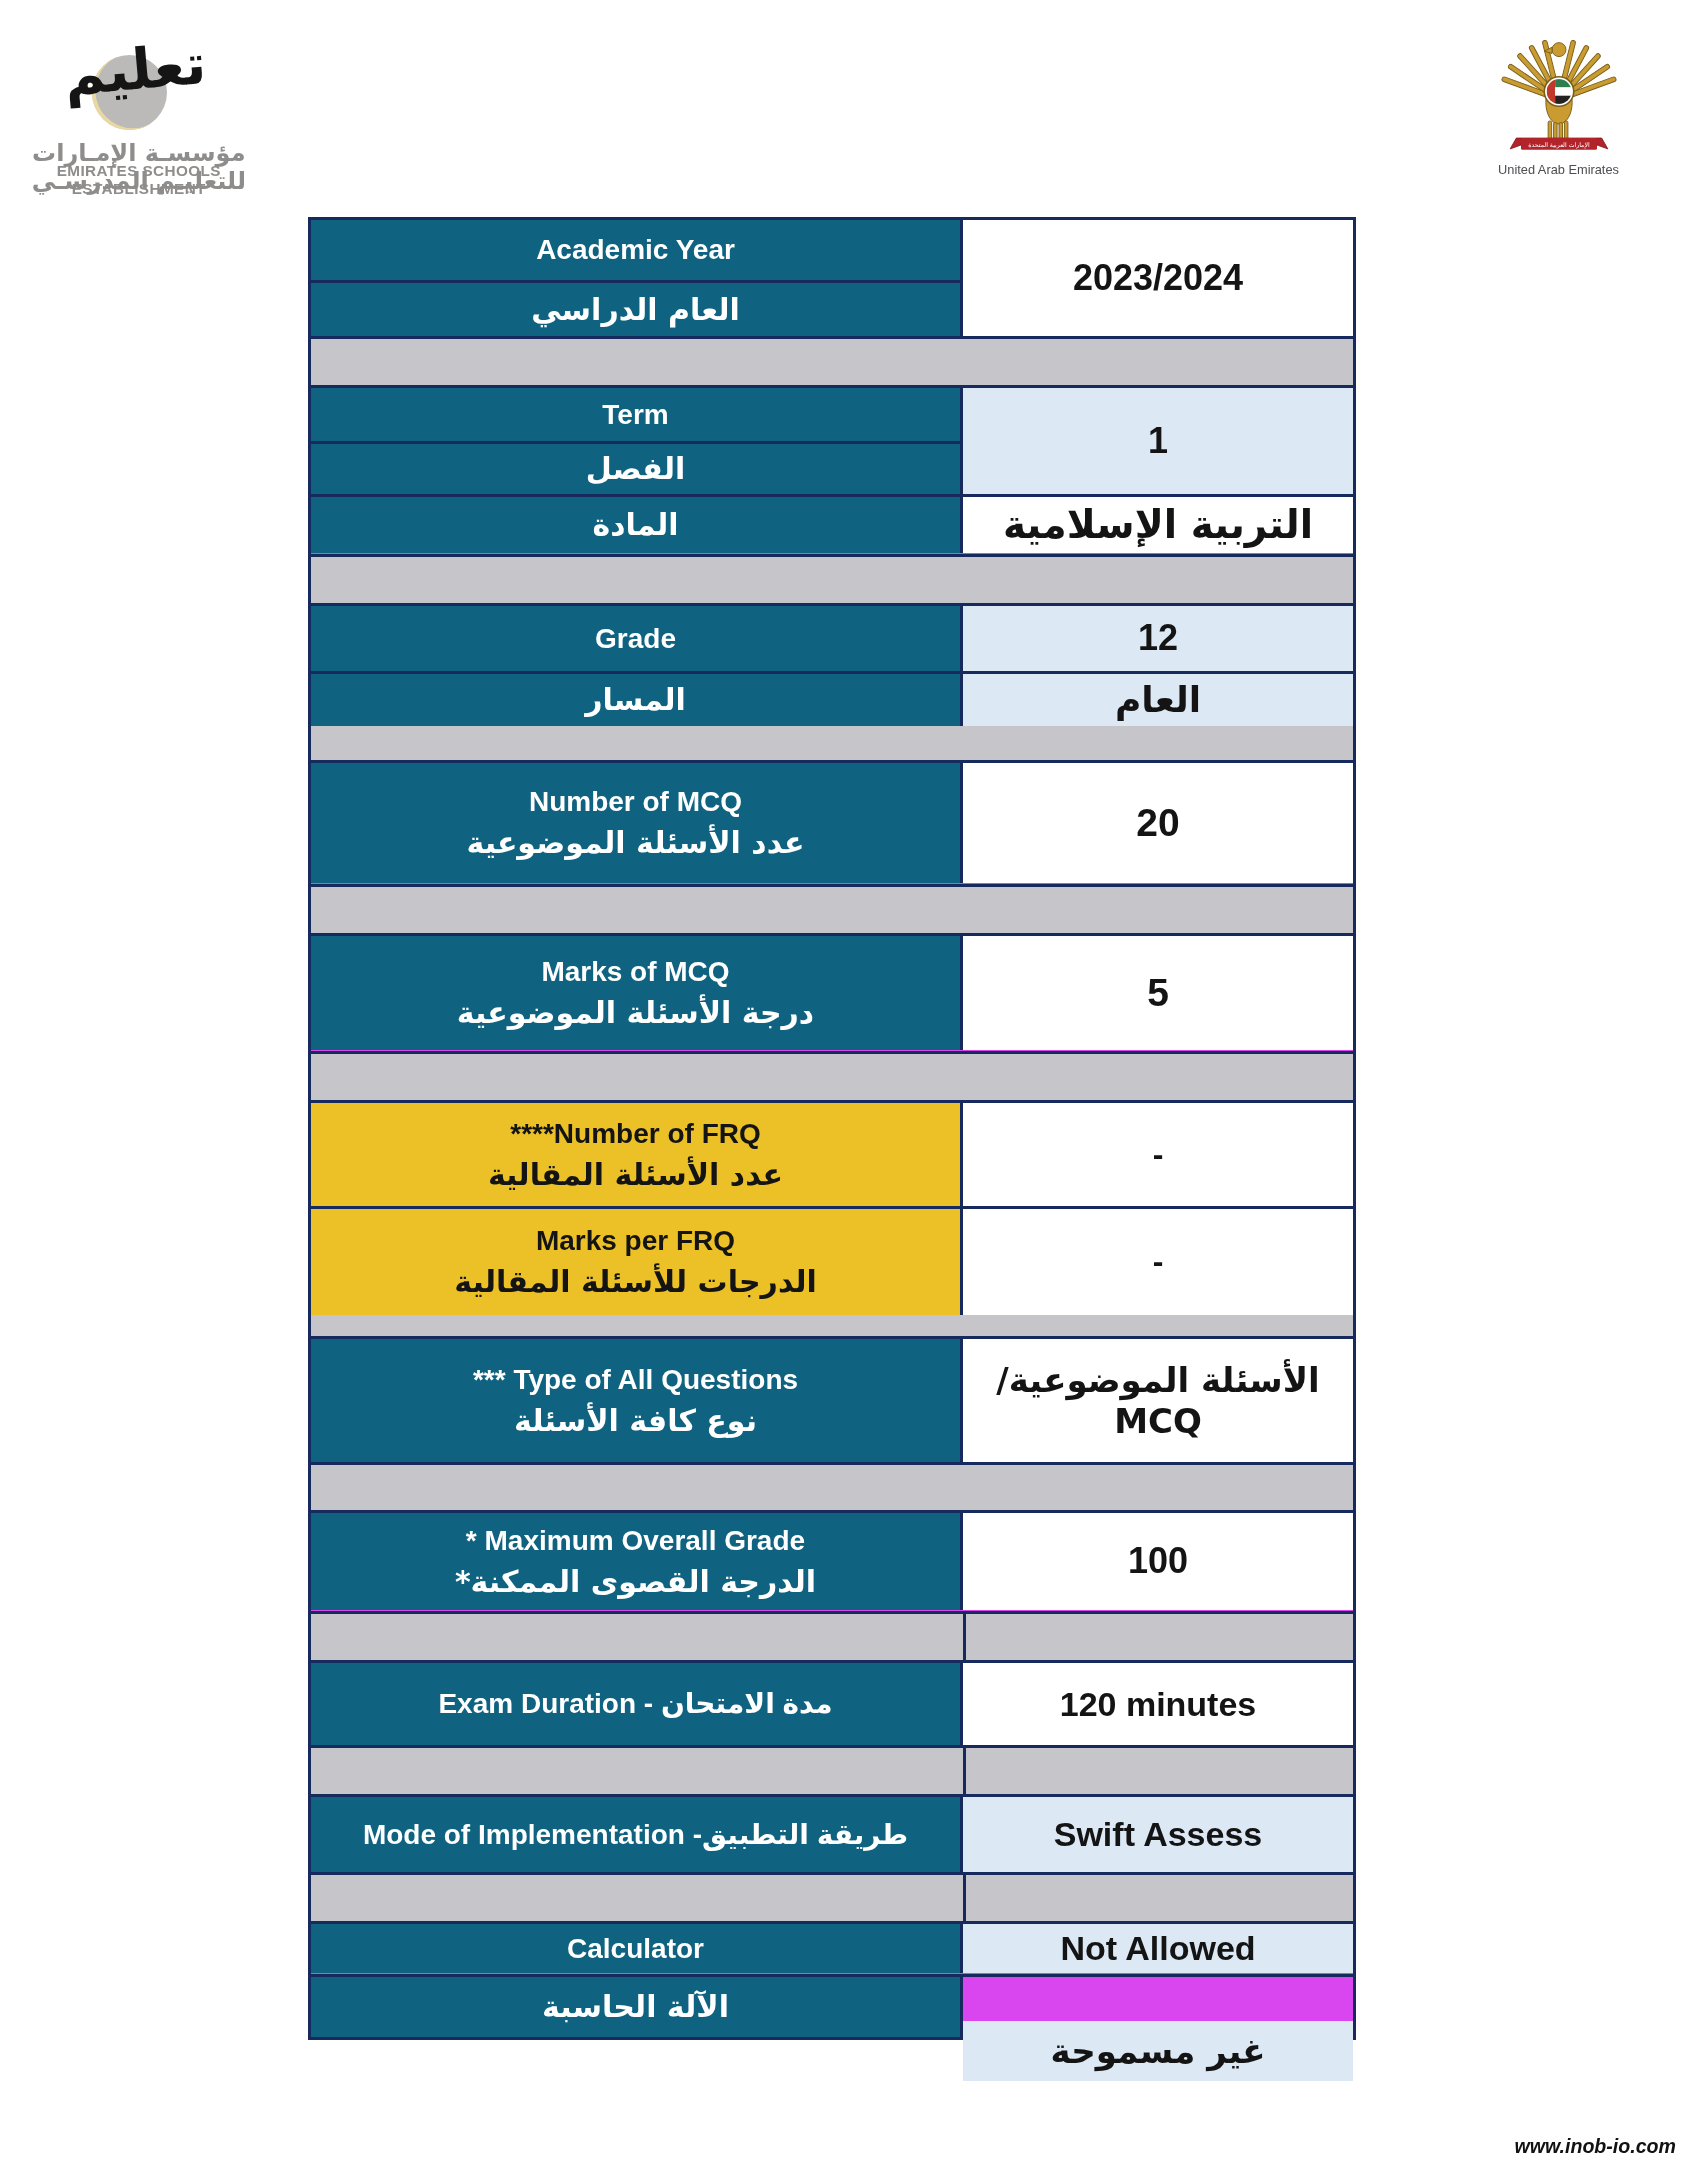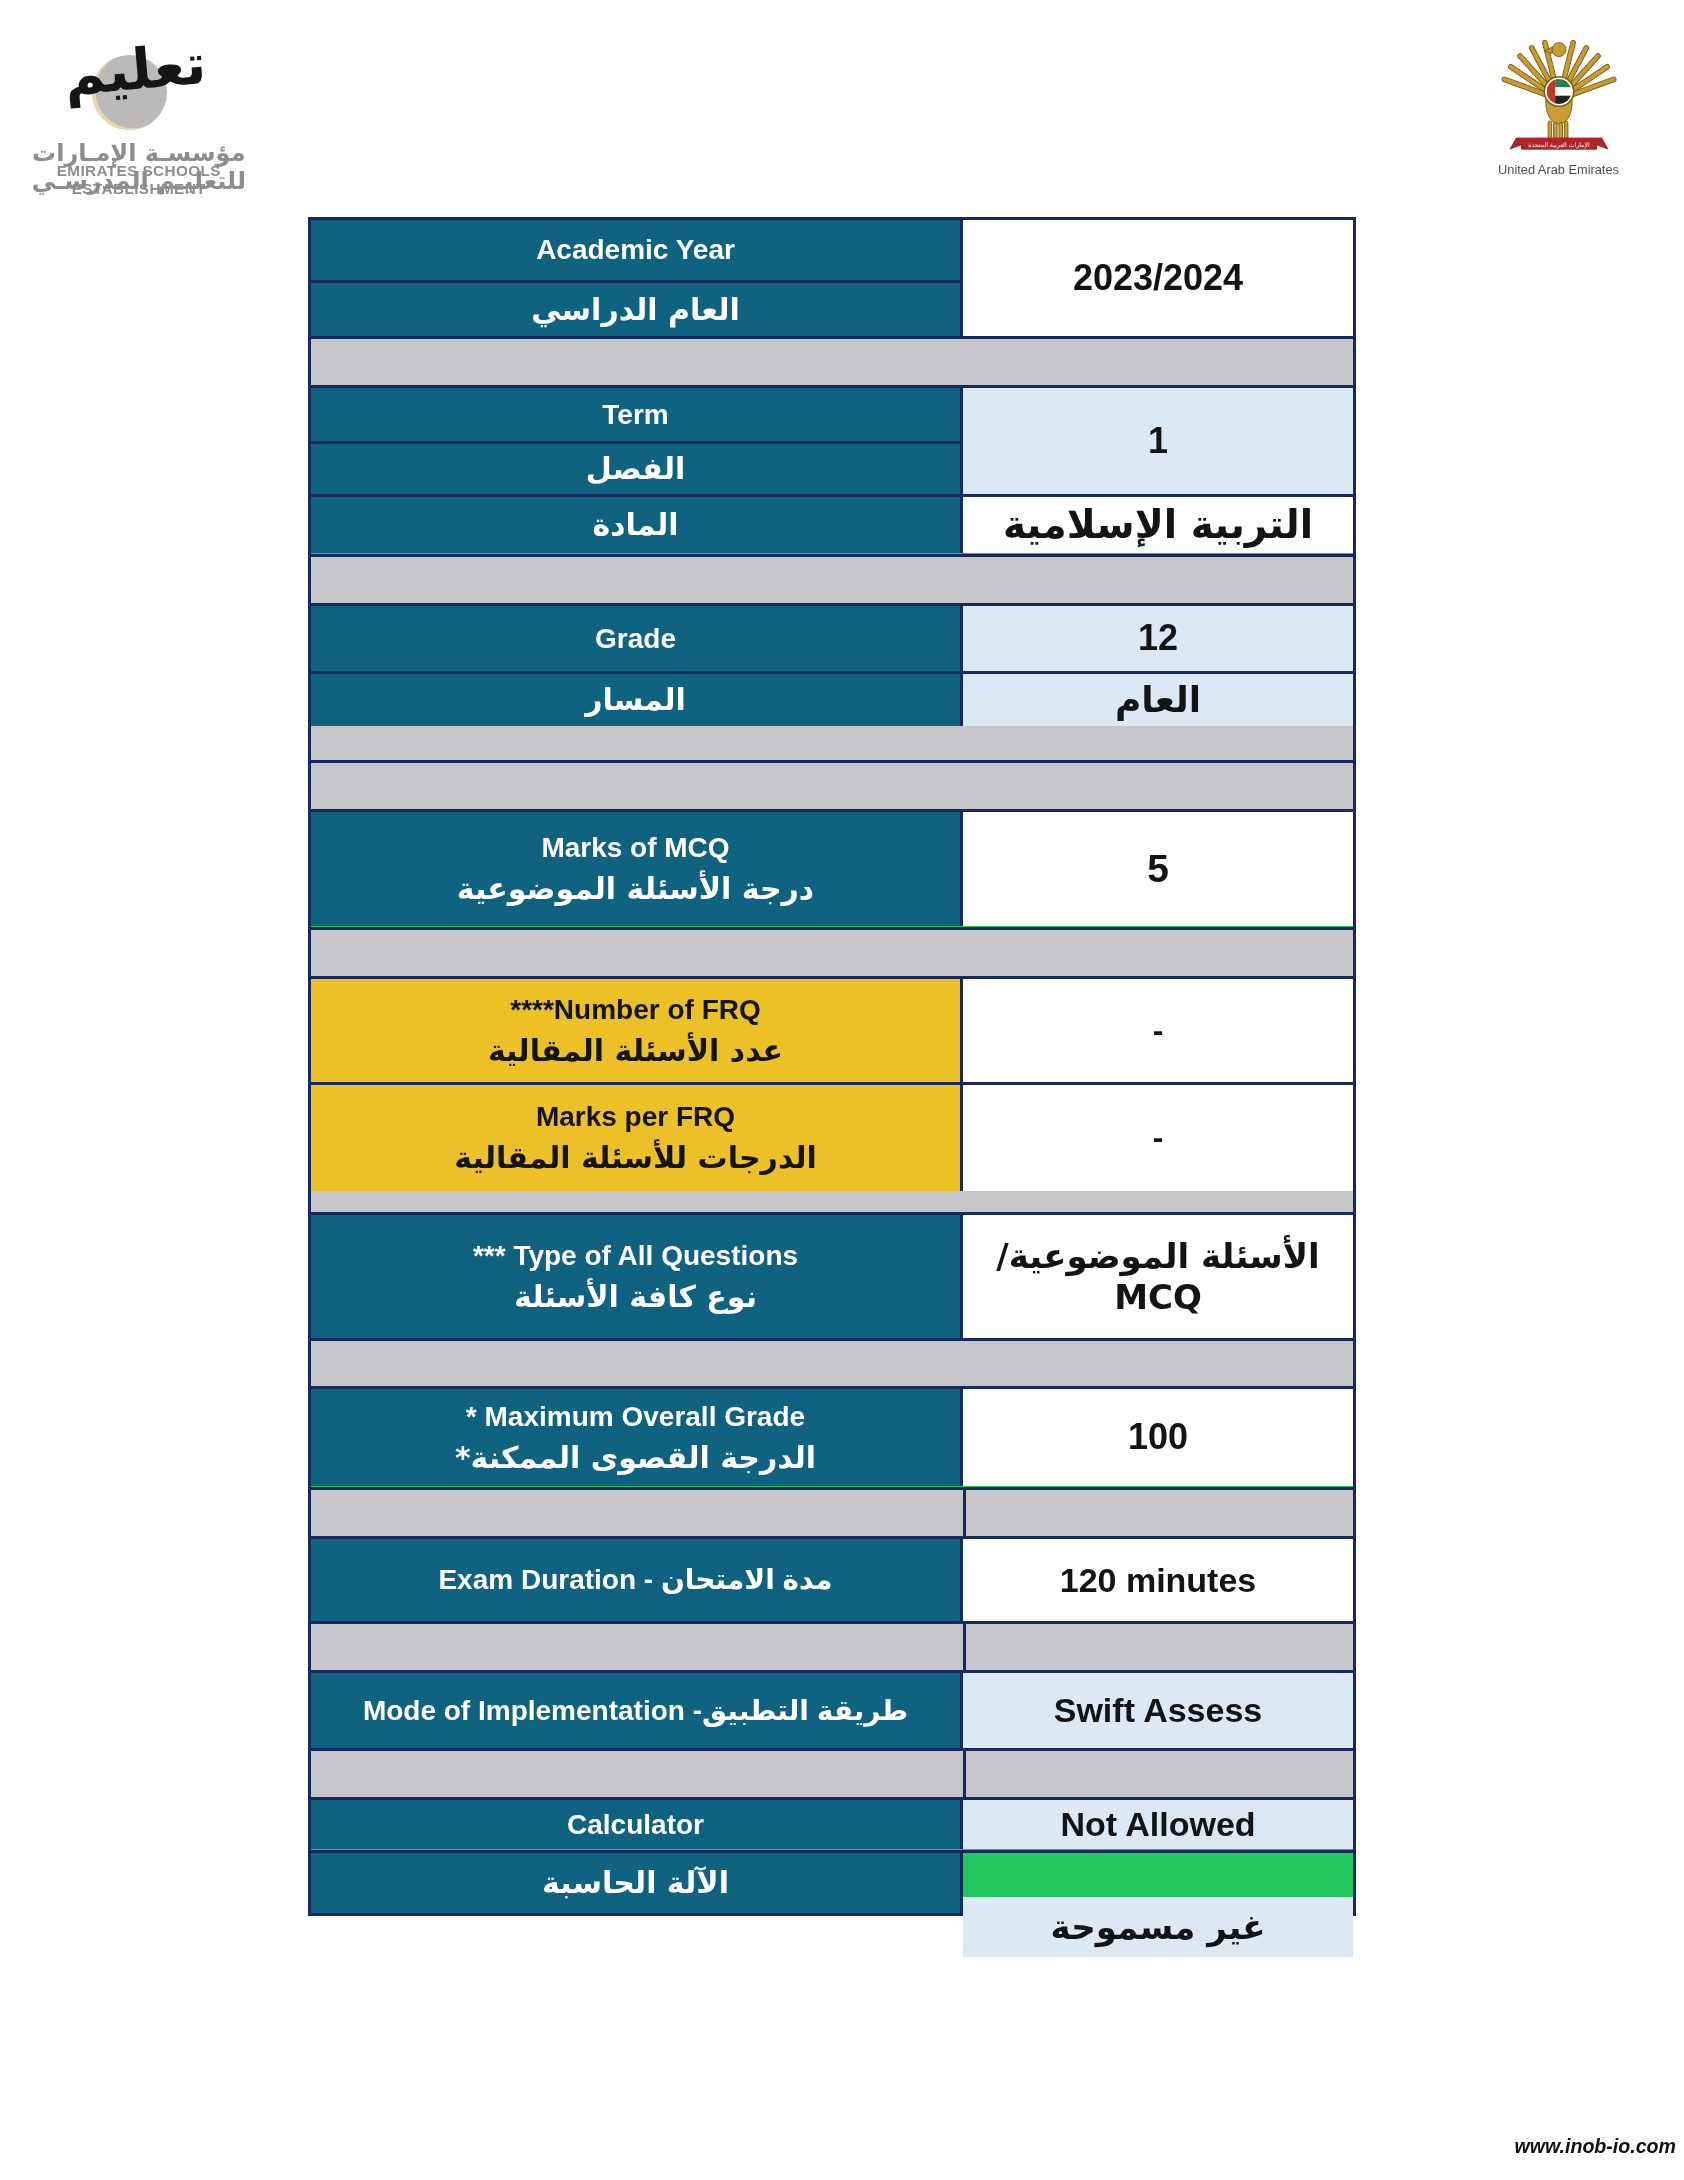--- a/index.html
+++ b/index.html
@@ -29,21 +29,21 @@
     font-family:"DejaVu Sans",sans-serif;}
   .ese-org-en{position:absolute;left:0;top:162px;width:264px;text-align:center;
     font-size:15.3px;font-weight:700;color:var(--logogray);letter-spacing:0.4px;}
 
   
   .uae-emblem{position:absolute;left:1492px;top:31px;width:133px;text-align:center;}
   .uae-caption{font-size:12.8px;color:#4d4d52;margin-top:0;font-weight:400;}
 
   
   .sheet{position:absolute;left:308px;top:217px;width:1048px;
-    border:3.4px solid var(--navy);background:#22c55e;box-sizing:border-box;}
+    border:3.4px solid var(--navy);background:#d946ef;box-sizing:border-box;}
   .block{box-sizing:border-box;border-bottom:3.4px solid var(--navy);}
   .block:last-child{border-bottom:none;}
   .pair,.row{display:grid;grid-template-columns:652px 1fr;}
   .cell{display:flex;align-items:center;justify-content:center;box-sizing:border-box;
     text-align:center;line-height:1.18;}
   .lab{background:var(--teal);color:#ffffff;border-right:3.4px solid var(--navy);}
   .lab.yellowbg{background:var(--yellow);color:var(--ink);}
   .en,.en-line{font-size:28px;font-weight:700;font-family:"Liberation Sans",sans-serif;}
   .arx,.ar-line{font-size:30px;font-weight:700;direction:rtl;font-family:"DejaVu Sans",sans-serif;}
   .stack{flex-direction:column;gap:6.8px;padding:5.1px 8.5px;}
@@ -145,20 +145,27 @@
       <div class="cell val bg-blue" style="height:65px;">12</div>
     </div>
 
     <div class="block row" style="height:40px;">
       <div class="cell lab arx" style="height:52px;">المسار</div>
       <div class="cell val bg-blue arv" style="height:52px;">العام</div>
     </div>
 
     <div class="block spacer" style="height:49px;"></div>
 
+    <div class="block row" style="height:124px;">
+      <div class="cell lab stack" style="height:120px;">
+        <span class="en-line">Number of MCQ</span>
+        <span class="ar-line">عدد الأسئلة الموضوعية</span>
+      </div>
+      <div class="cell val v-lg" style="height:120px;">20</div>
+    </div>
 
     <div class="block spacer" style="height:49px;"></div>
 
     <div class="block row" style="height:118px;">
       <div class="cell lab stack" style="height:114px;">
         <span class="en-line">Marks of MCQ</span>
         <span class="ar-line">درجة الأسئلة الموضوعية</span>
       </div>
       <div class="cell val v-lg" style="height:114px;">5</div>
     </div>

